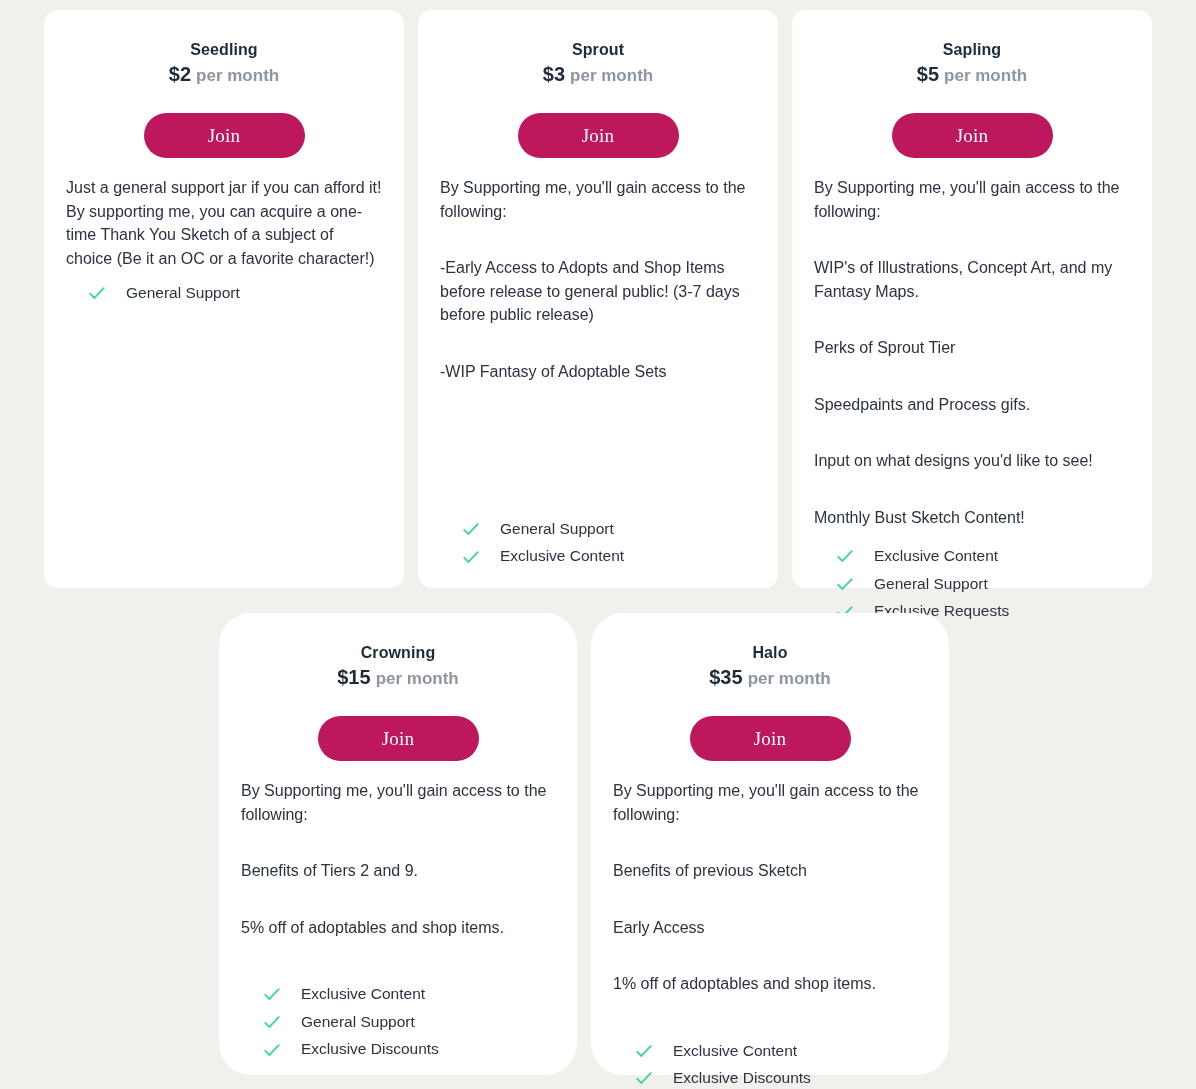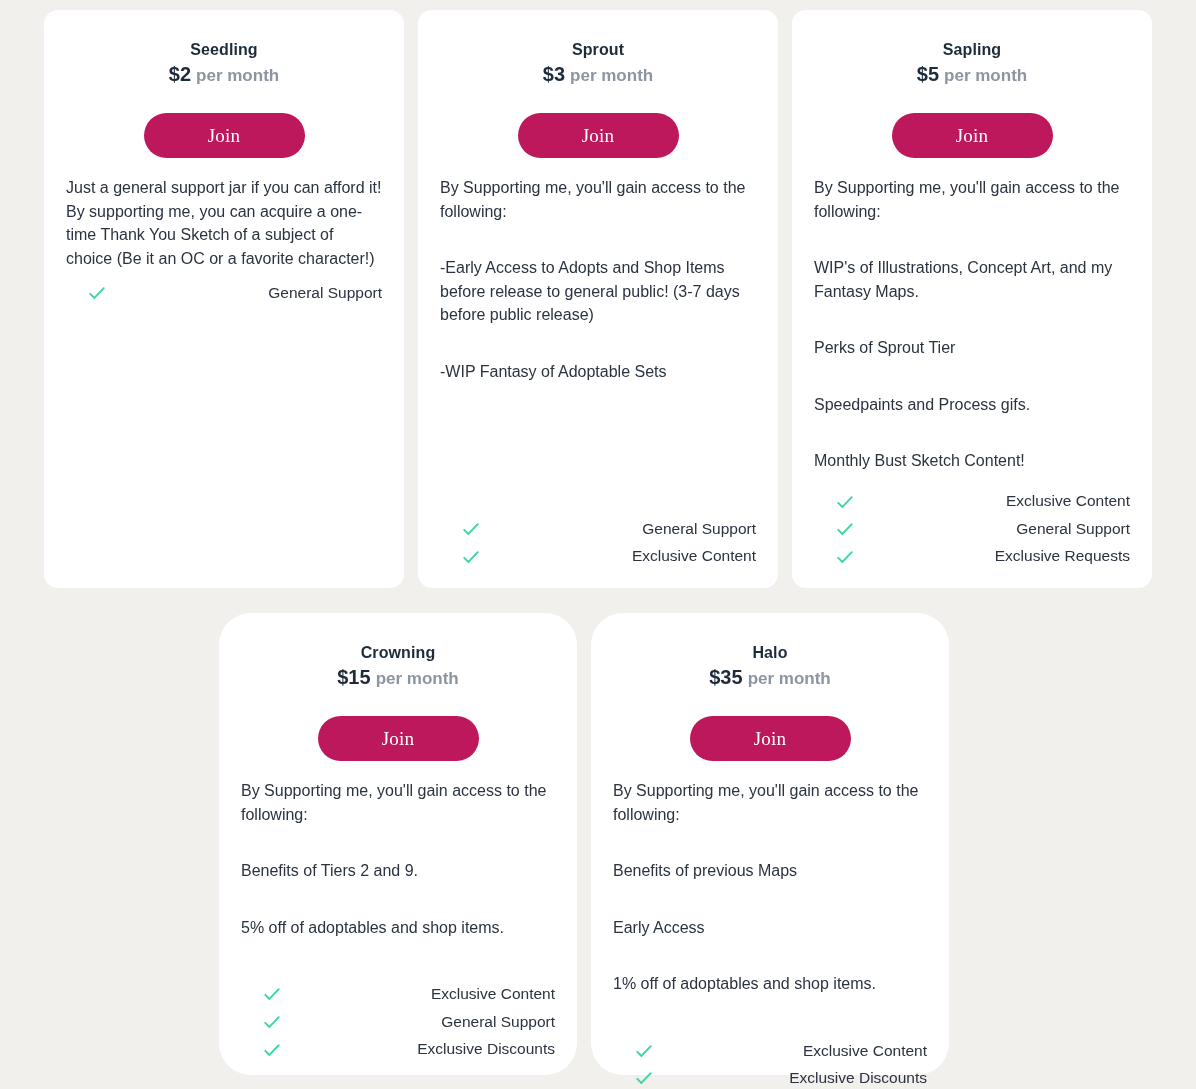--- a/index.html
+++ b/index.html
@@ -112,21 +112,20 @@
     padding-top: 18px;
     padding-left: 22px;
     display: flex;
     flex-direction: column;
     gap: 9px;
   }
   .perk {
     display: flex;
     align-items: center;
     gap: 20px;
-    justify-content: space-between;
   }
   .check-icon {
     width: 18px;
     height: 18px;
     flex: 0 0 18px;
     display: block;
   }
   .perk-label {
     font-size: 15.5px;
     color: #2b3340;
@@ -209,20 +208,21 @@
       </div>
     </div>
     <div class="join-wrap">
       <button class="join-btn">Join</button>
     </div>
     <div class="desc-list">
           <div class="desc-block desc-first">By Supporting me, you'll gain access to the following:</div>
           <div class="desc-block">WIP's of Illustrations, Concept Art, and my Fantasy Maps.</div>
           <div class="desc-block">Perks of Sprout Tier</div>
           <div class="desc-block">Speedpaints and Process gifs.</div>
+          <div class="desc-block">Input on what designs you'd like to see!</div>
           <div class="desc-block">Monthly Bust Sketch Content!</div>
         </div>
     <div class="perks">
           <div class="perk">
             <svg viewBox="0 0 24 24" class="check-icon">
               <path d="M3 13.2 L8.6 18.6 L21 5.6" fill="none" stroke="#3fd5a0" stroke-width="2.6" stroke-linecap="round" stroke-linejoin="round"></path>
             </svg>
             <span class="perk-label">Exclusive Content</span>
           </div>
           <div class="perk">
@@ -284,21 +284,21 @@
       <div class="tier-price">
         <span class="amount">$35</span>
         <span class="period">per month</span>
       </div>
     </div>
     <div class="join-wrap">
       <button class="join-btn">Join</button>
     </div>
     <div class="desc-list">
           <div class="desc-block desc-first">By Supporting me, you'll gain access to the following:</div>
-          <div class="desc-block">Benefits of previous Maps</div>
+          <div class="desc-block">Benefits of previous Sketch</div>
           <div class="desc-block">Early Access</div>
           <div class="desc-block">1% off of adoptables and shop items.</div>
         </div>
     <div class="perks">
           <div class="perk">
             <svg viewBox="0 0 24 24" class="check-icon">
               <path d="M3 13.2 L8.6 18.6 L21 5.6" fill="none" stroke="#3fd5a0" stroke-width="2.6" stroke-linecap="round" stroke-linejoin="round"></path>
             </svg>
             <span class="perk-label">Exclusive Content</span>
           </div>

